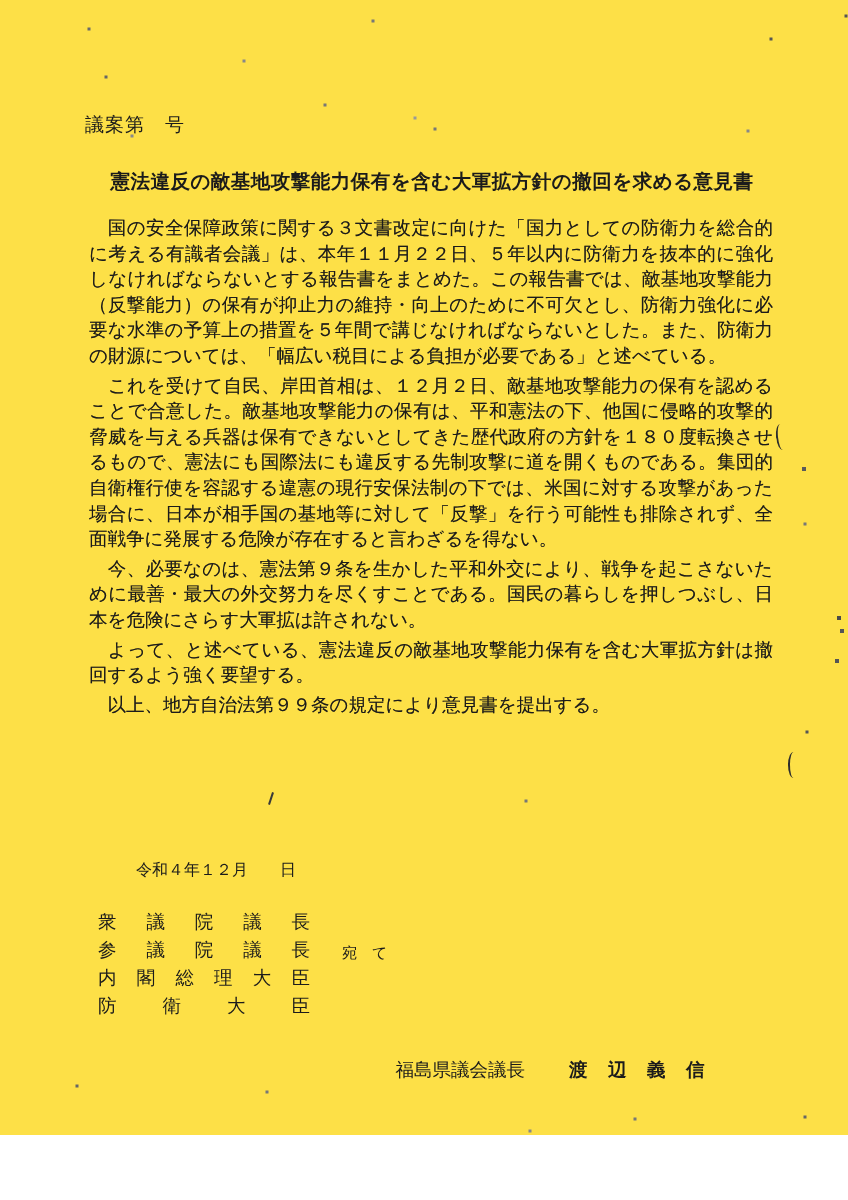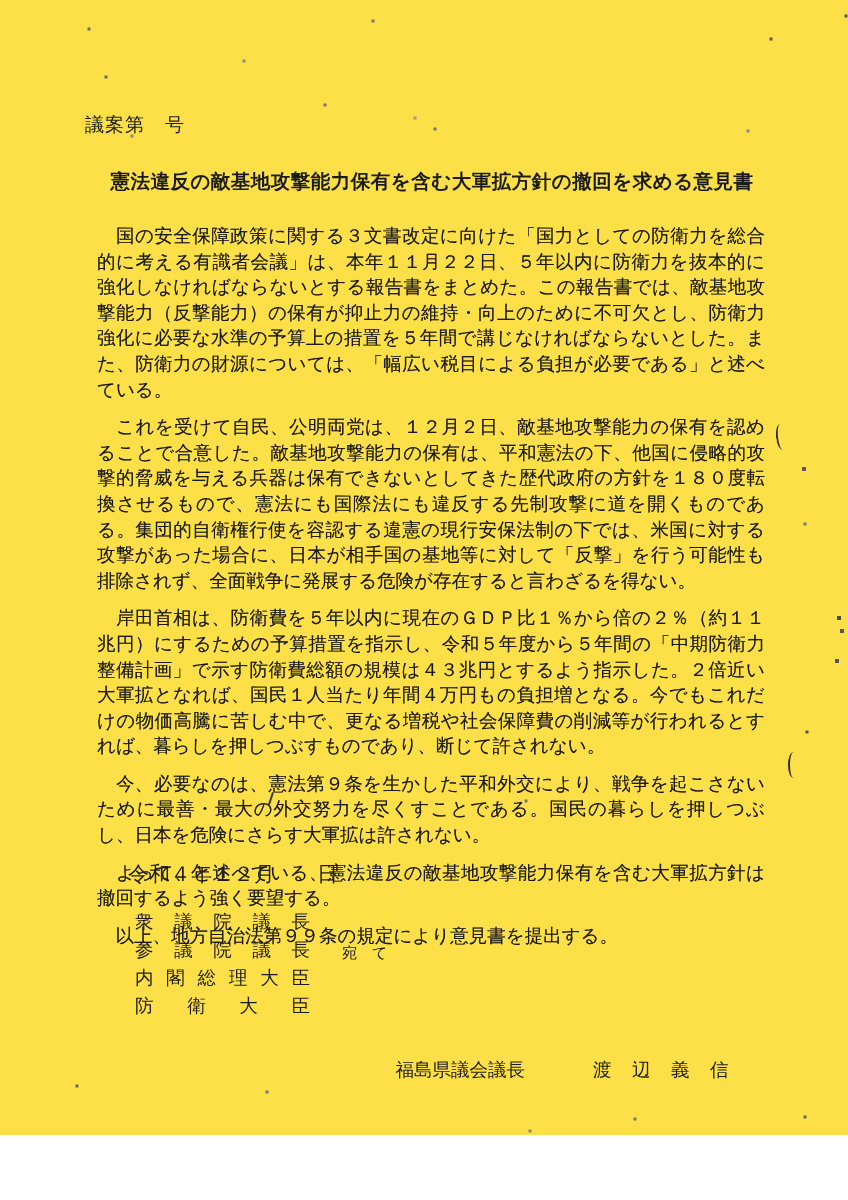--- a/index.html
+++ b/index.html
@@ -34,57 +34,56 @@
   .doc-body {
     position: absolute;
     left: 85px;
     top: 212px;
     width: 692px;
     font-size: 18.5px;
     line-height: 25.6px;
     text-align: justify;
     text-shadow: 0 0 0.5px rgba(20,20,20,0.55);
   }
-  .doc-body p { margin: 12px; }
+  .doc-body p { margin: 4px; }
   .doc-date {
     position: absolute;
-    left: 128px;
+    left: 136px;
     top: 860px;
-    font-size: 21px;
+    font-size: 16px;
     white-space: pre;
   }
   .addressees {
     position: absolute;
     left: 98px;
     top: 908px;
     width: 212px;
     font-size: 18.5px;
   }
   .addressee-line {
     height: 28px;
     line-height: 28px;
     text-align: justify;
     text-align-last: justify;
-    margin-left: 37px;
   }
   .atesaki {
     position: absolute;
     left: 342px;
     top: 944px;
     font-size: 15px;
     white-space: pre;
   }
   .signature {
     position: absolute;
     left: 377px;
     top: 1036px;
     font-size: 18.5px;
     white-space: pre;
   }
-  .signer-name { margin-left: 68px; letter-spacing: 1px; }
+  .signer-name { margin-left: 44px; letter-spacing: 1px; font-weight: bold; }
   
   .specks {
     position: absolute;
     left: 0; top: 0;
     width: 2px; height: 2px;
     background: transparent;
     box-shadow:
       88px 28px 0 0.5px #6a6a6a,
       372px 20px 0 0.5px #777,
       845px 15px 0 0.5px #555,
@@ -135,22 +134,21 @@
 <body>
 
 <div class="page">
 
   <div class="case-no">議案第　号</div>
 
   <h1 class="doc-title">憲法違反の敵基地攻撃能力保有を含む大軍拡方針の撤回を求める意見書</h1>
 
   <div class="doc-body">
     <p>　国の安全保障政策に関する３文書改定に向けた「国力としての防衛力を総合的に考える有識者会議」は、本年１１月２２日、５年以内に防衛力を抜本的に強化しなければならないとする報告書をまとめた。この報告書では、敵基地攻撃能力（反撃能力）の保有が抑止力の維持・向上のために不可欠とし、防衛力強化に必要な水準の予算上の措置を５年間で講じなければならないとした。また、防衛力の財源については、「幅広い税目による負担が必要である」と述べている。</p>
-    <p>　これを受けて自民、公明両党は、１２月２日、敵基地攻撃能力の保有を認めることで合意した。敵基地攻撃能力の保有は、平和憲法の下、他国に侵略的攻撃的脅威を与える兵器は保有できないとしてきた歴代政府の方針を１８０度転換させるもので、憲法にも国際法にも違反する先制攻撃に道を開くものである。集団的自衛権行使を容認する違憲の現行安保法制の下では、米国に対する攻撃があった場合に、日本が相手国の基地等に対して「反撃」を行う可能性も排除されず、全面戦争に発展する危険が存在すると言わざるを得ない。</p>
-    <p>　岸田首相は、防衛費を５年以内に現在のＧＤＰ比１％から倍の２％（約１１兆円）にするための予算措置を指示し、令和５年度から５年間の「中期防衛力整備計画」で示す防衛費総額の規模は４３兆円とするよう指示した。２倍近い大軍拡となれば、国民１人当たり年間４万円もの負担増となる。今でもこれだけの物価高騰に苦しむ中で、更なる増税や社会保障費の削減等が行われるとすれば、暮らしを押しつぶすものであり、断じて許されない。</p>
+    <p>　これを受けて自民、岸田首相は、１２月２日、敵基地攻撃能力の保有を認めることで合意した。敵基地攻撃能力の保有は、平和憲法の下、他国に侵略的攻撃的脅威を与える兵器は保有できないとしてきた歴代政府の方針を１８０度転換させるもので、憲法にも国際法にも違反する先制攻撃に道を開くものである。集団的自衛権行使を容認する違憲の現行安保法制の下では、米国に対する攻撃があった場合に、日本が相手国の基地等に対して「反撃」を行う可能性も排除されず、全面戦争に発展する危険が存在すると言わざるを得ない。</p>
     <p>　今、必要なのは、憲法第９条を生かした平和外交により、戦争を起こさないために最善・最大の外交努力を尽くすことである。国民の暮らしを押しつぶし、日本を危険にさらす大軍拡は許されない。</p>
     <p>　よって、と述べている、憲法違反の敵基地攻撃能力保有を含む大軍拡方針は撤回するよう強く要望する。</p>
     <p>　以上、地方自治法第９９条の規定により意見書を提出する。</p>
   </div>
 
   <div class="doc-date">令和４年１２月　　日</div>
 
   <div class="addressees">
     <div class="addressee-line">衆 議 院 議 長</div>
     <div class="addressee-line">参 議 院 議 長</div>

